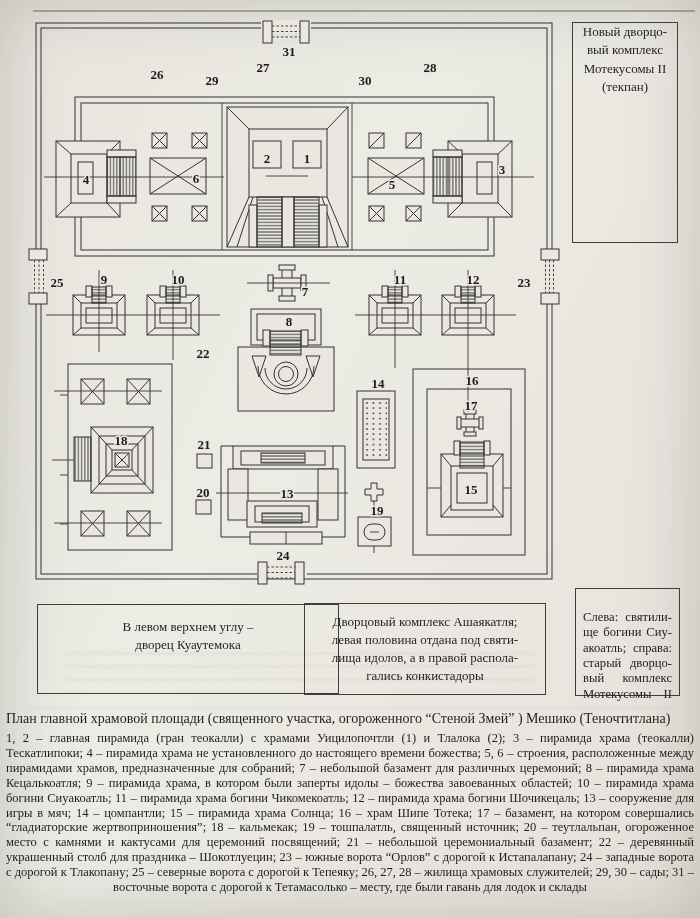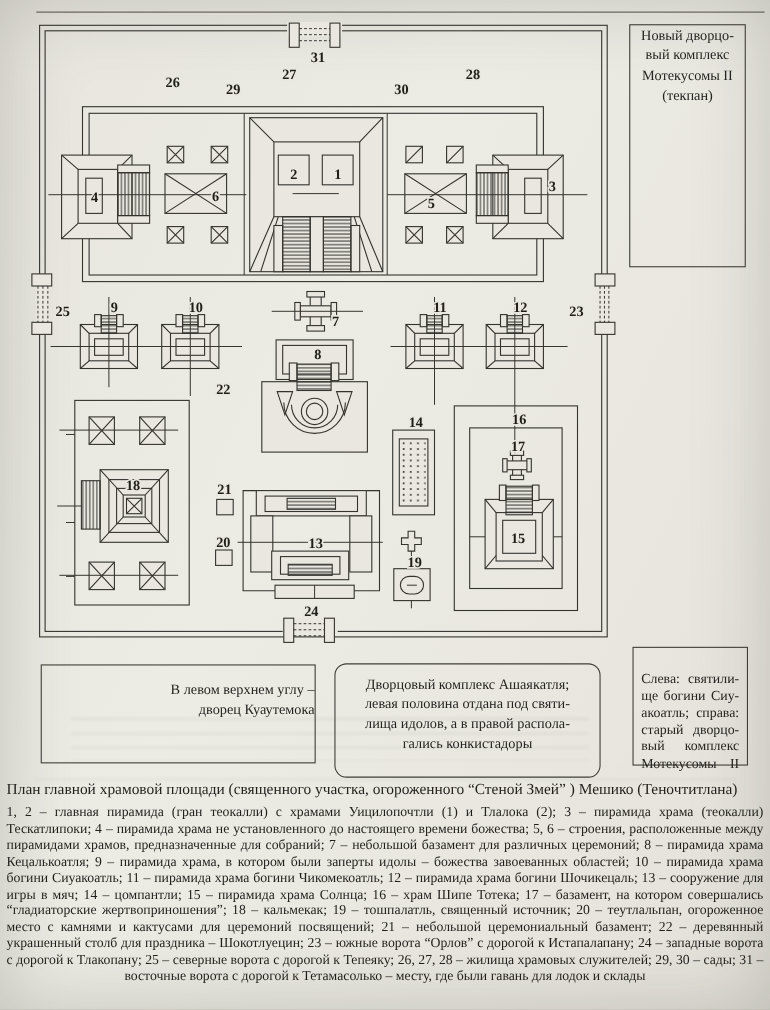--- a/index.html
+++ b/index.html
@@ -17,22 +17,22 @@
   .dtf{fill:url(#dots);stroke:none;}
   .ax{stroke:#35332e;stroke-width:.9;fill:none;}
   .dash{stroke:#35332e;stroke-width:.9;stroke-dasharray:2.5 2;fill:none;}
   .cover{fill:#e9e7e0;stroke:none;}
   .lbl{font:bold 13px "Liberation Serif","DejaVu Serif",serif;fill:#1f1d18;
        text-anchor:middle;paint-order:stroke;stroke:#e9e7e0;stroke-width:3px;}
   .pbox{position:absolute;border:1.5px solid #403e38;box-sizing:border-box;
         white-space:pre-line;text-align:center;font-size:13px;line-height:1.42;color:#262420;}
   .box-tecpan{left:572px;top:22px;width:106px;height:221px;}
   .box-tiangis{left:576px;top:299px;width:104px;height:271px;padding-top:96px;}
-  .box-cuauhtemoc{left:37px;top:604px;width:250px;height:90px;padding-top:13px;text-align:right;}
-  .box-axayacatl{left:304px;top:603px;width:242px;height:104px;padding-top:9px;line-height:1.38;border-radius:11px;}
+  .box-cuauhtemoc{left:37px;top:604px;width:302px;height:90px;padding-top:13px;}
+  .box-axayacatl{left:304px;top:603px;width:242px;height:92px;padding-top:9px;line-height:1.38;}
   .box-cihuacoatl{left:575px;top:588px;width:105px;height:108px;padding:21px 7px;
         font-size:12.6px;line-height:1.22;text-align:justify;text-align-last:justify;}
   .caption{position:absolute;left:6px;top:711px;width:688px;}
   .cap-title{text-align:left;font-size:14px;margin-bottom:4px;}
   .cap-body{text-align:justify;text-align-last:center;font-size:12.5px;line-height:14.9px;}
   .ghost{position:absolute;pointer-events:none;filter:blur(1.3px);
          background:repeating-linear-gradient(180deg,transparent 0 10px,rgba(108,105,96,.13) 10px 13px);}
   .g1{left:65px;top:642px;width:470px;height:50px;opacity:.5;}
   .g2{left:30px;top:697px;width:640px;height:13px;opacity:.4;}
 </style>

